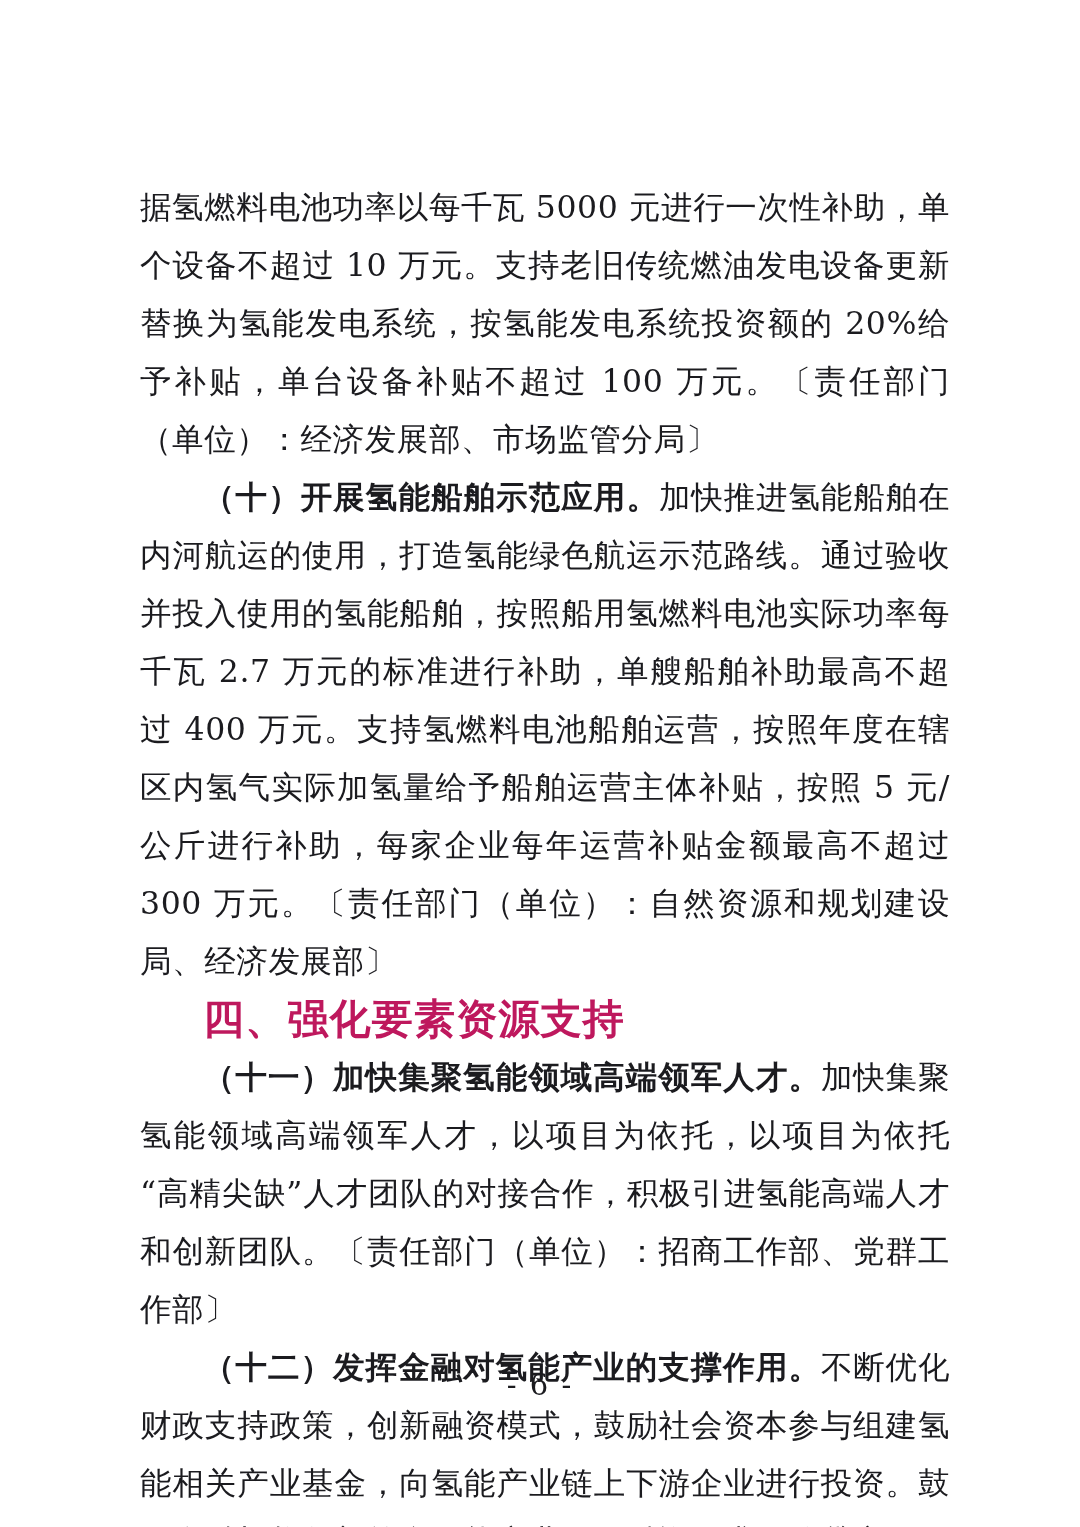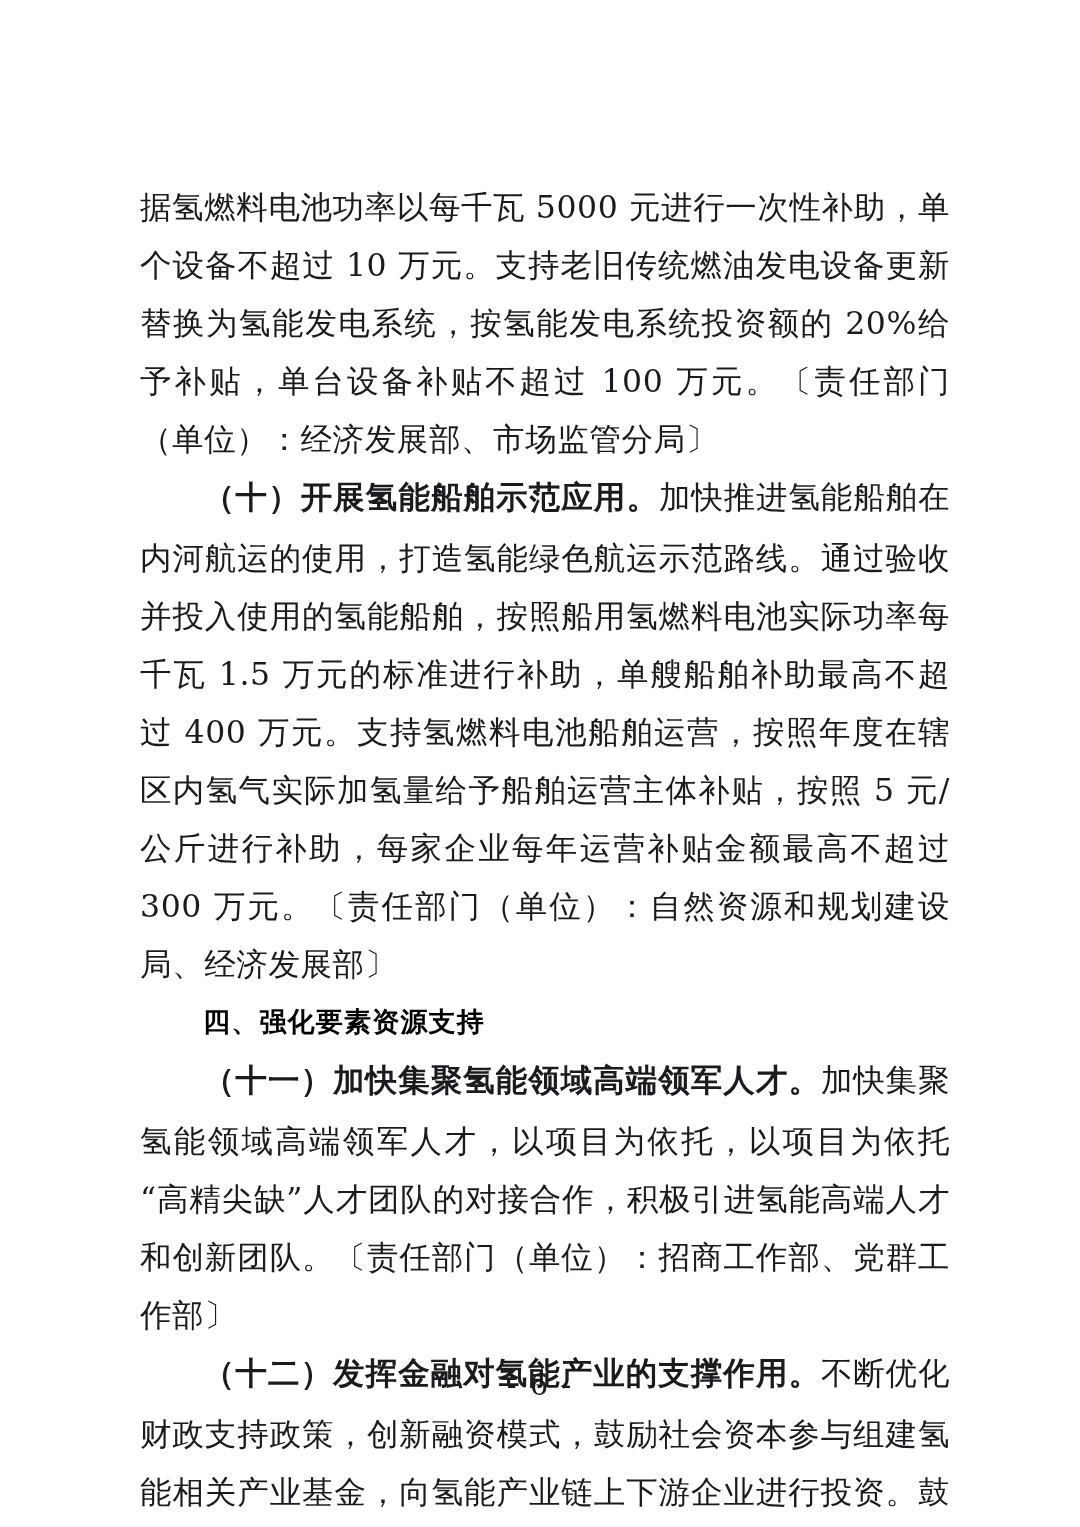--- a/index.html
+++ b/index.html
@@ -31,31 +31,31 @@
     text-align: justify;
     text-justify: inter-ideograph;
     letter-spacing: 0.6px;
     font-weight: 400;
   }
   .para.indent {
     text-indent: 63px;
   }
   .heading {
     margin: 0;
-    font-size: 27px;
+    font-size: 41px;
     line-height: 58px;
-    color: #000000;
+    color: #be185d;
     font-weight: 700;
     text-indent: 63px;
     letter-spacing: 1.2px;
     font-family: "DejaVu Sans", "Liberation Sans", sans-serif;
   }
   .para .b {
     font-weight: 700;
-    font-family: Liberation Mono, monospace;
+    font-family: Liberation Sans, sans-serif;
     letter-spacing: 0.8px;
   }
   .footer {
     position: absolute;
     left: 0;
     right: 0;
     top: 1368px;
     text-align: center;
     font-size: 29px;
     color: #1b1b1f;
@@ -66,21 +66,21 @@
 </head>
 <body>
 
 <div class="page">
 
   <div class="content">
 
     <p class="para">据氢燃料电池功率以每千瓦 5000 元进行一次性补助，单个设备不超过 10 万元。支持老旧传统燃油发电设备更新替换为氢能发电系统，按氢能发电系统投资额的 20%给予补贴，单台设备补贴不超过 100 万元。〔责任部门（单位）：经济发展部、市场监管分局〕</p>
 
     <p class="para indent">
-      <span class="b">（十）开展氢能船舶示范应用。</span><span>加快推进氢能船舶在内河航运的使用，打造氢能绿色航运示范路线。通过验收并投入使用的氢能船舶，按照船用氢燃料电池实际功率每千瓦 1.5 万元的标准进行补助，单艘船舶补助最高不超过 400 万元。支持氢燃料电池船舶运营，按照年度在辖区内氢气实际加氢量给予船舶运营主体补贴，按照 5 元/公斤进行补助，每家企业每年运营补贴金额最高不超过 300 万元。〔责任部门（单位）：自然资源和规划建设局、经济发展部〕</span>
+      <span class="b">（十）开展氢能船舶示范应用。</span><span>加快推进氢能船舶在内河航运的使用，打造氢能绿色航运示范路线。通过验收并投入使用的氢能船舶，按照船用氢燃料电池实际功率每千瓦 2.7 万元的标准进行补助，单艘船舶补助最高不超过 400 万元。支持氢燃料电池船舶运营，按照年度在辖区内氢气实际加氢量给予船舶运营主体补贴，按照 5 元/公斤进行补助，每家企业每年运营补贴金额最高不超过 300 万元。〔责任部门（单位）：自然资源和规划建设局、经济发展部〕</span>
     </p>
 
     <p class="heading">四、强化要素资源支持</p>
 
     <p class="para indent">
       <span class="b">（十一）加快集聚氢能领域高端领军人才。</span><span>加快集聚氢能领域高端领军人才，以项目为依托，以项目为依托“高精尖缺”人才团队的对接合作，积极引进氢能高端人才和创新团队。〔责任部门（单位）：招商工作部、党群工作部〕</span>
     </p>
 
     <p class="para indent">
       <span class="b">（十二）发挥金融对氢能产业的支撑作用。</span><span>不断优化财政支持政策，创新融资模式，鼓励社会资本参与组建氢能相关产业基金，向氢能产业链上下游企业进行投资。鼓励金融机构创新符合氢能产业发展融资需求的信贷产品。加强氢能产业重点</span>

